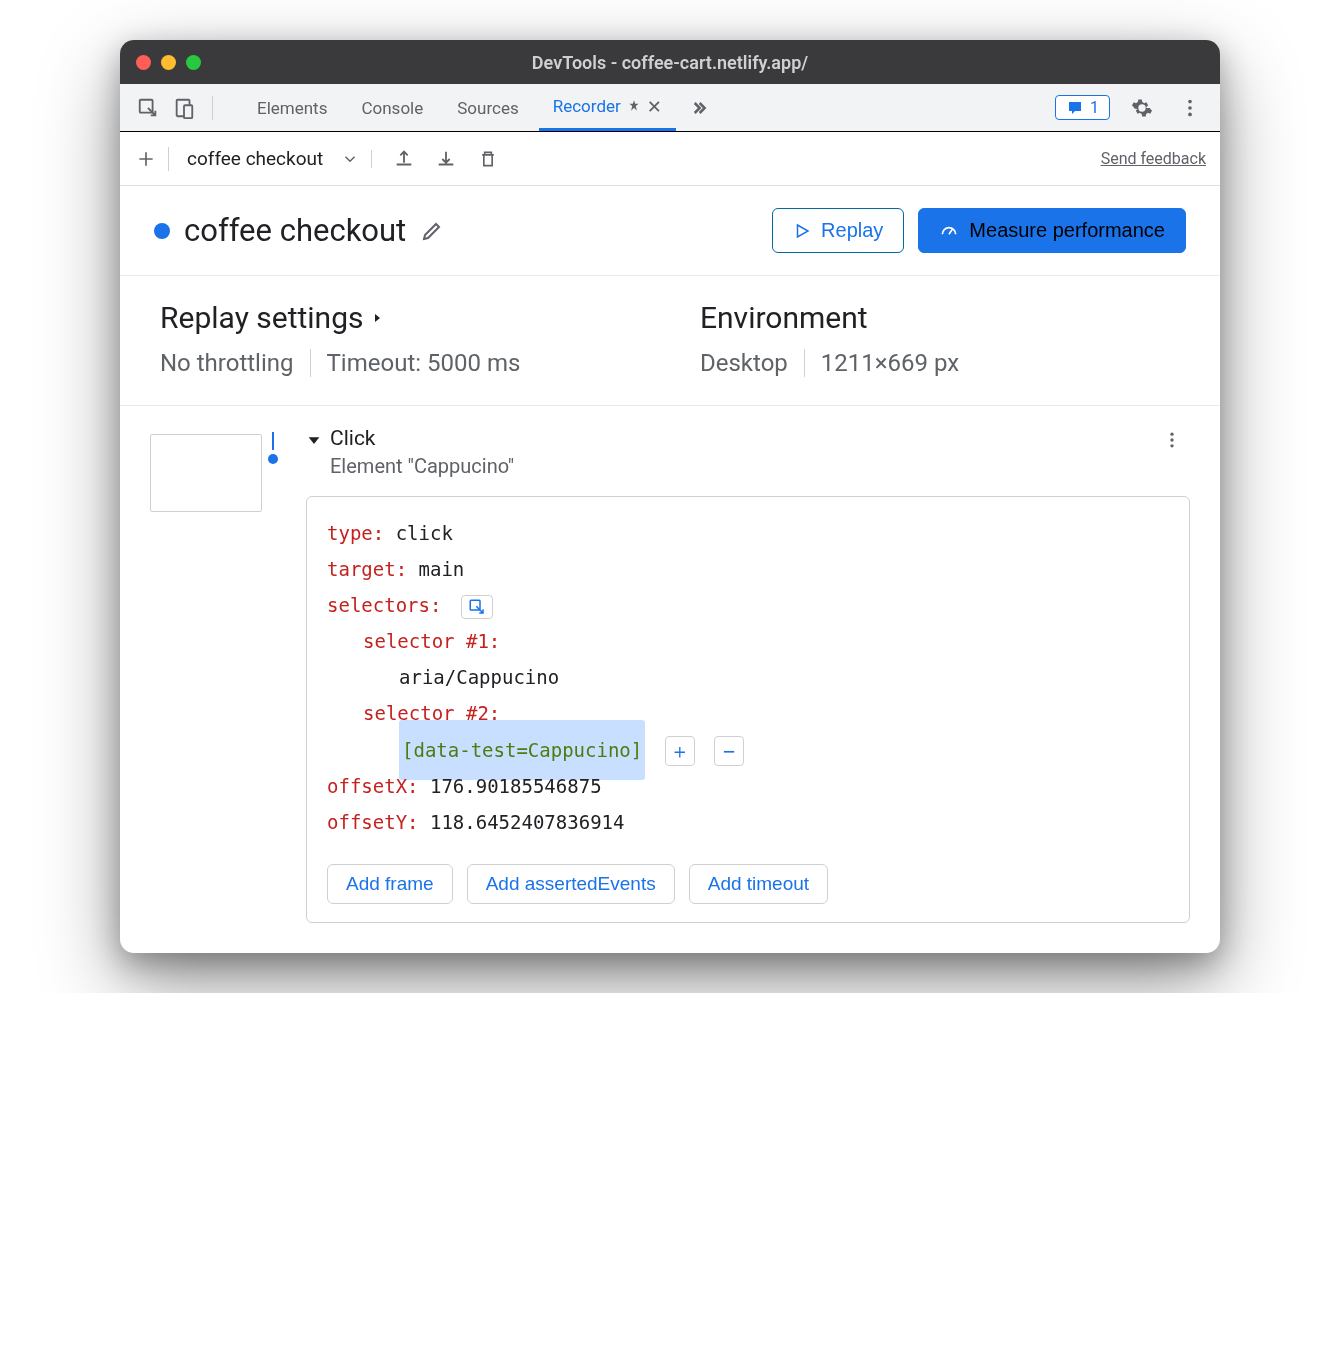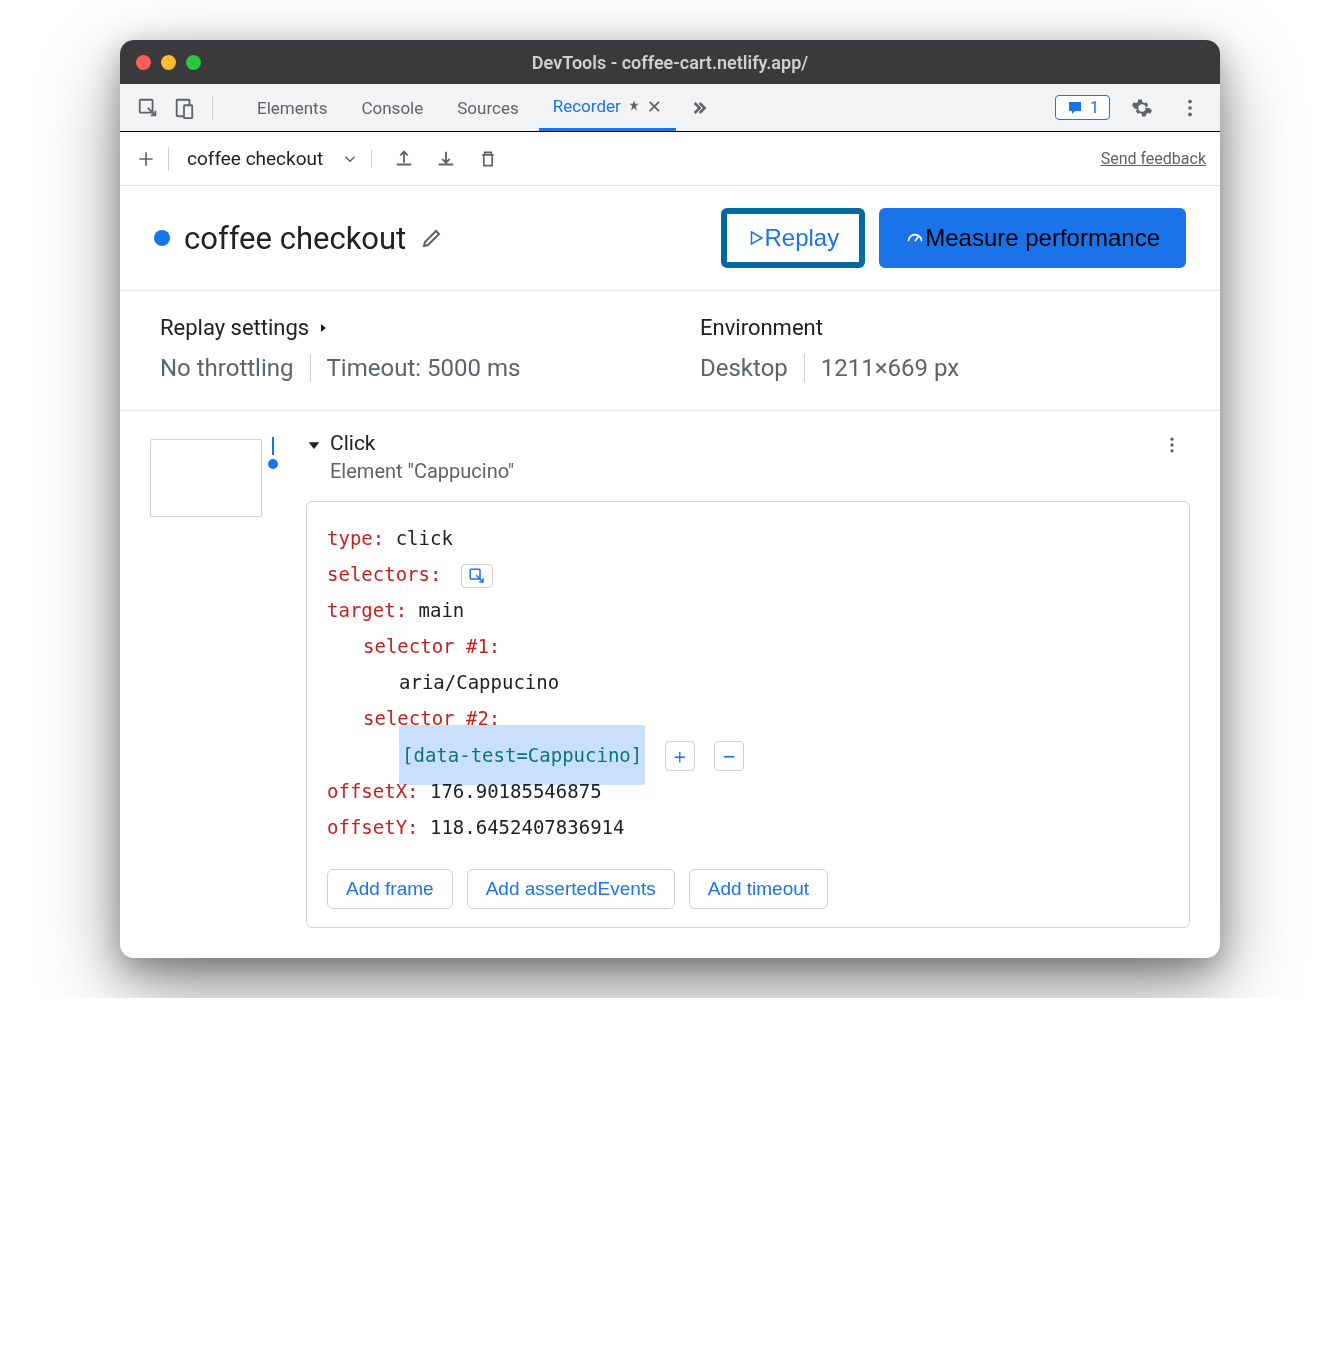--- a/index.html
+++ b/index.html
@@ -127,46 +127,47 @@
   border-radius: 50%;
   background: #1a73e8;
 }
 .heading {
   font-size: 31px;
   font-weight: 400;
   color: #202124;
 }
 .edit-icon { color: #5f6368; }
 .btn {
-  border: 6px solid #0369a1;
+  border: 1px solid #0369a1;
   background: #fff;
   border-radius: 6px;
   padding: 10px 20px;
-  font-size: 24px;
+  font-size: 20px;
   font-weight: 500;
   display: flex;
   align-items: center;
+  gap: 10px;
   cursor: pointer;
 }
 .btn.primary {
   background: #1a73e8;
   color: #000000;
   border-color: #1a73e8;
 }
 .btn.secondary { color: #1a73e8; }
 
 .settings-row {
   display: flex;
   padding: 24px 40px 28px;
   gap: 60px;
   border-bottom: 1px solid #e8eaed;
 }
 .settings-block { flex:1; }
 .settings-title {
-  font-size: 22px;
+  font-size: 30px;
   color: #202124;
   display: flex;
   align-items: center;
   gap: 8px;
   margin-bottom: 14px;
 }
 .settings-vals {
   display: flex;
   gap: 16px;
   color: #5f6368;
@@ -237,21 +238,21 @@
   border-radius: 4px;
   padding: 2px 6px;
   color: #1a73e8;
   margin-left: 8px;
   vertical-align: middle;
 }
 .sel-highlight {
   background: #c8dfff;
   border-radius: 3px;
   padding: 19px 3px;
-  color: #0f766e;
+  color: #4d7c0f;
 }
 .mini-btn {
   display: inline-flex;
   align-items: center;
   justify-content: center;
   width: 30px; height: 30px;
   border: 1px solid #d0d0d0;
   border-radius: 4px;
   color: #1a73e8;
   font-size: 20px;
@@ -440,32 +441,32 @@
             </svg>
         </div>
       </div>
 
       <div class="step-detail">
         <div>
           <span class="key">type</span><span class="key">:</span>
           <span class="val">click</span>
         </div>
         <div>
+          <span class="key">target</span><span class="key">:</span>
+          <span class="val">main</span>
+        </div>
+        <div>
           <span class="key">selectors</span><span class="key">:</span>
           <span class="selector-pick">
             <svg width="18" height="18" viewBox="0 0 24 24" fill="none" stroke="#1a73e8" stroke-width="2">
                 <rect x="3" y="3" width="13" height="13" rx="1"></rect>
                 <path d="M11 11 L20 20 M20 15 L20 20 L15 20"></path>
               </svg>
           </span>
         </div>
-        <div>
-          <span class="key">target</span><span class="key">:</span>
-          <span class="val">main</span>
-        </div>
         <div class="indent1">
           <span class="key">selector #1</span><span class="key">:</span>
         </div>
         <div class="indent2">
           <span class="val">aria/Cappucino</span>
         </div>
         <div class="indent1">
           <span class="key">selector #2</span><span class="key">:</span>
         </div>
         <div class="indent2">

